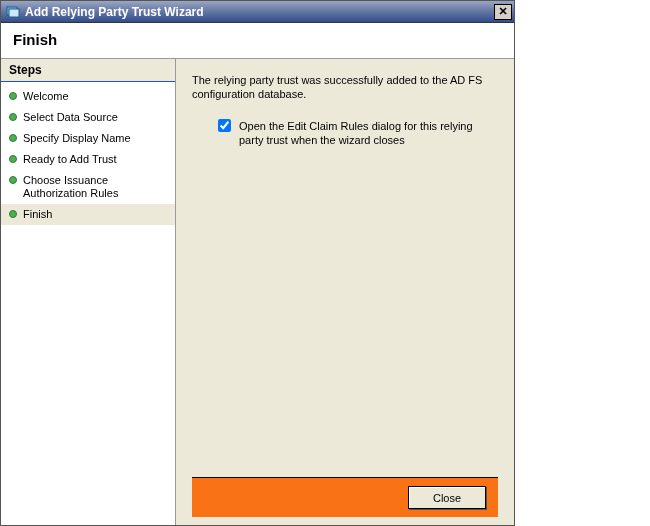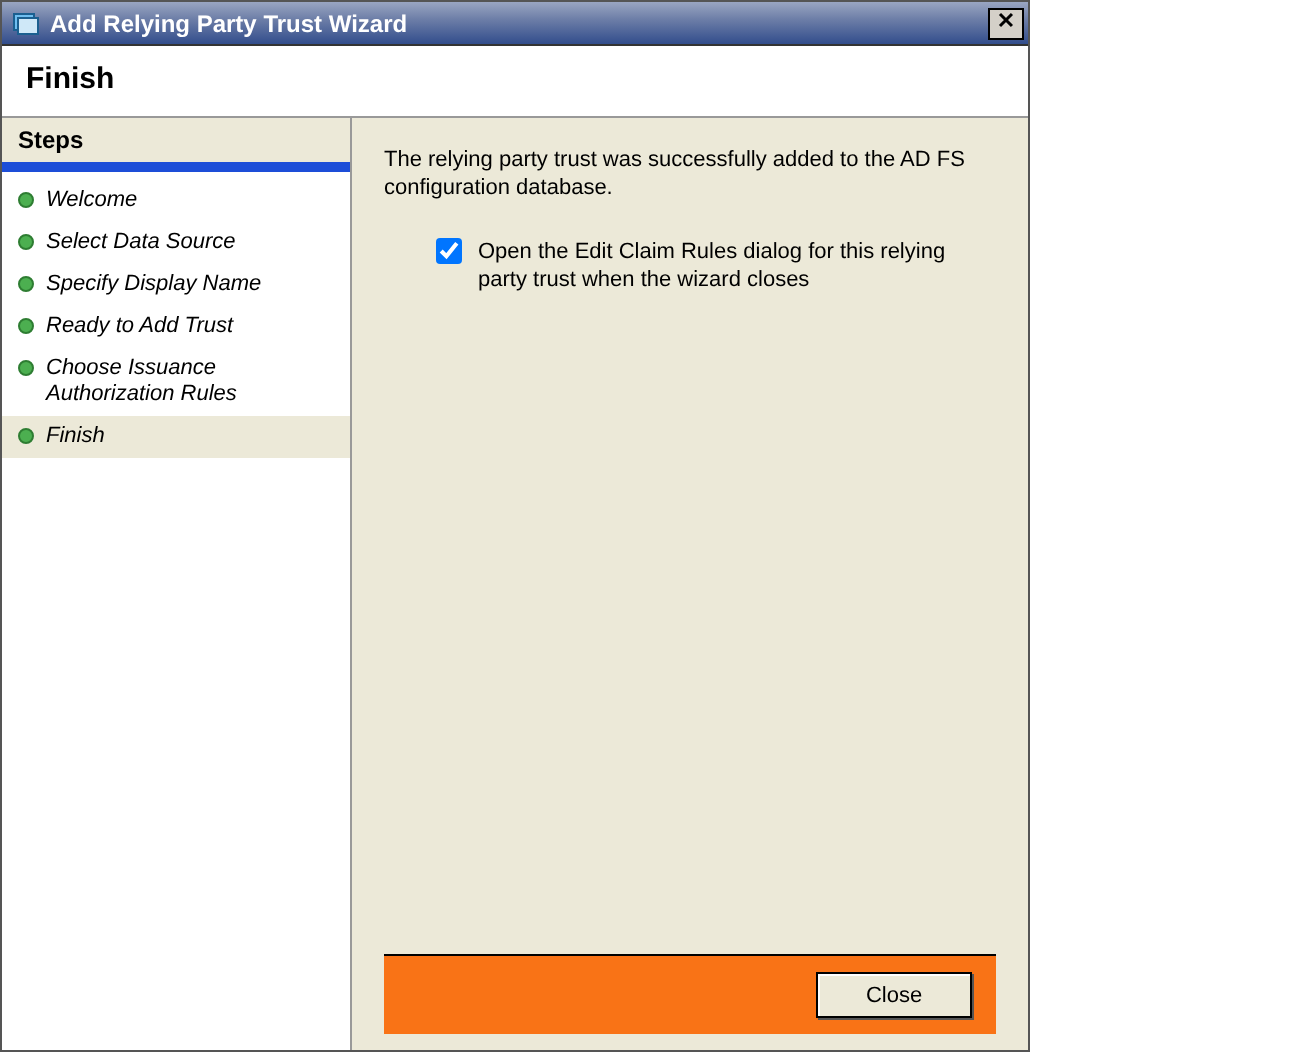--- a/index.html
+++ b/index.html
@@ -66,21 +66,21 @@
     background: #fff;
     border-right: 1px solid #999;
     padding: 0;
     display: flex;
     flex-direction: column;
   }
   .steps-header {
     font-weight: bold;
     font-size: 12px;
     background: #ece9d8;
-    border-bottom: 5px solid #1d4ed8;
+    border-bottom: 1px solid #1d4ed8;
     padding: 4px 8px;
   }
   .steps-list {
     list-style: none;
     margin: 0;
     padding: 4px 0;
     font-size: 11px;
   }
   .steps-list li {
     padding: 4px 6px 4px 8px;
@@ -95,21 +95,20 @@
   .step-bullet {
     width: 8px; height: 8px;
     border-radius: 50%;
     background: #4caf50;
     margin-top: 2px;
     flex-shrink: 0;
     border: 1px solid #2e7d32;
   }
   .steps-list li span.step-label {
     flex: 1;
-    font-style: italic;
   }
   .content {
     flex: 1;
     background: #ece9d8;
     padding: 14px 16px 8px 16px;
     display: flex;
     flex-direction: column;
     font-size: 11px;
     color: #000;
     position: relative;

